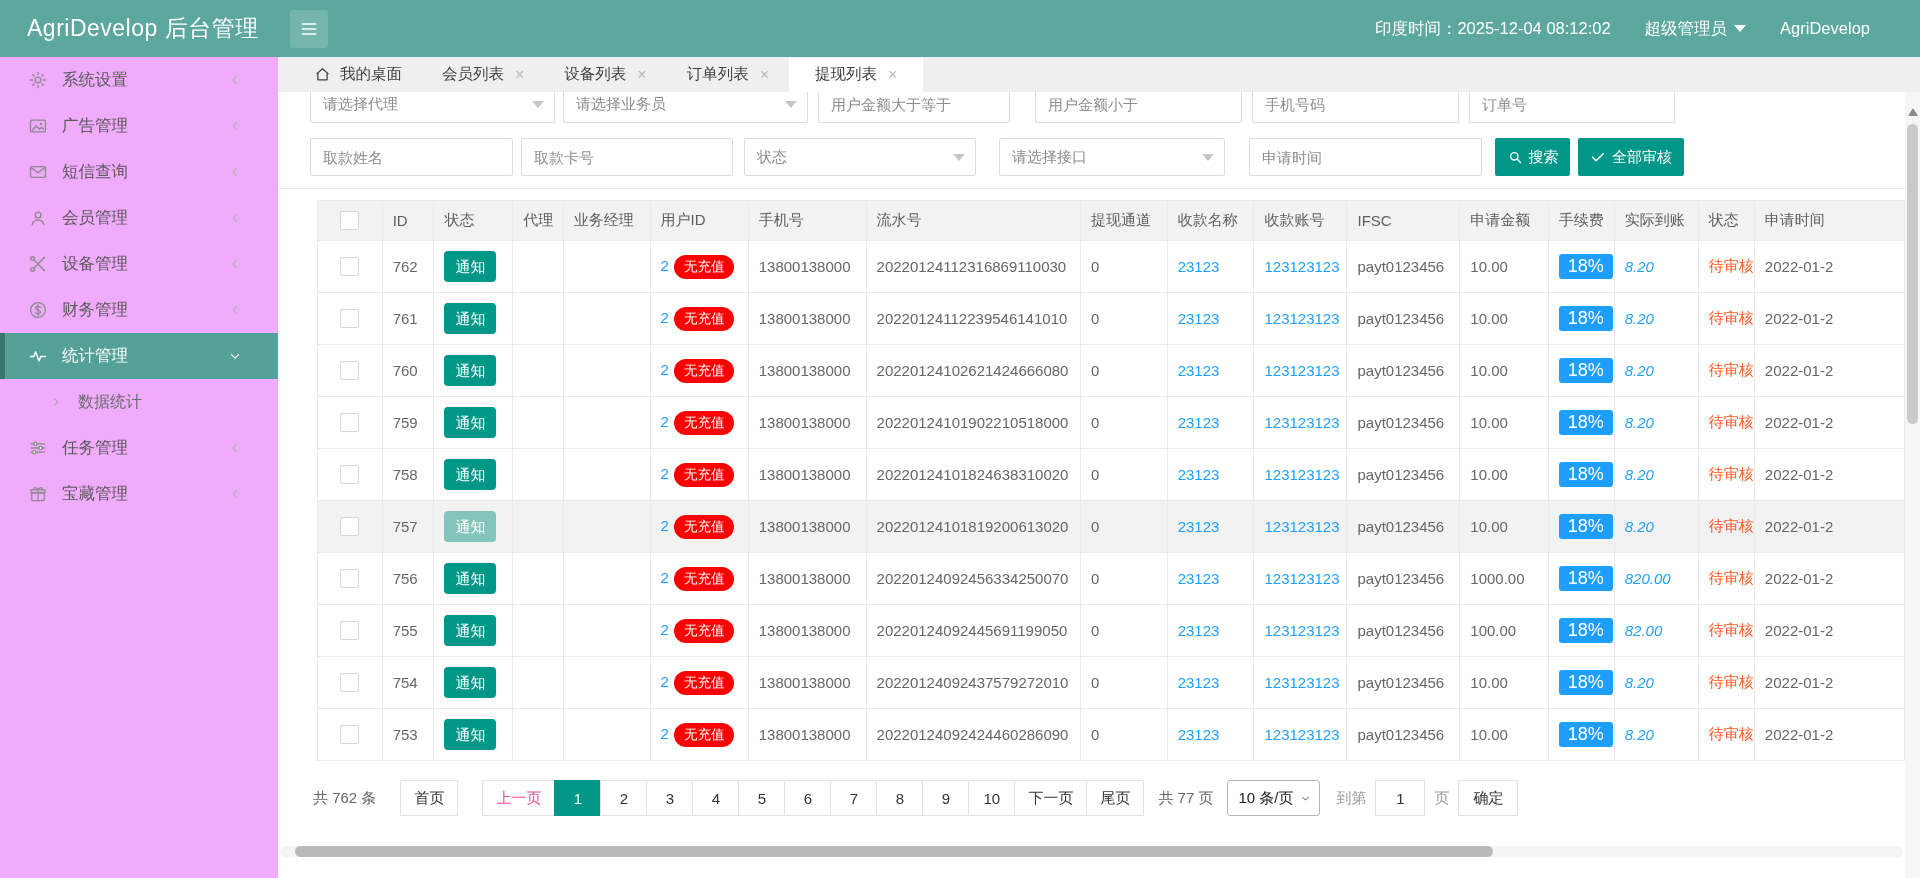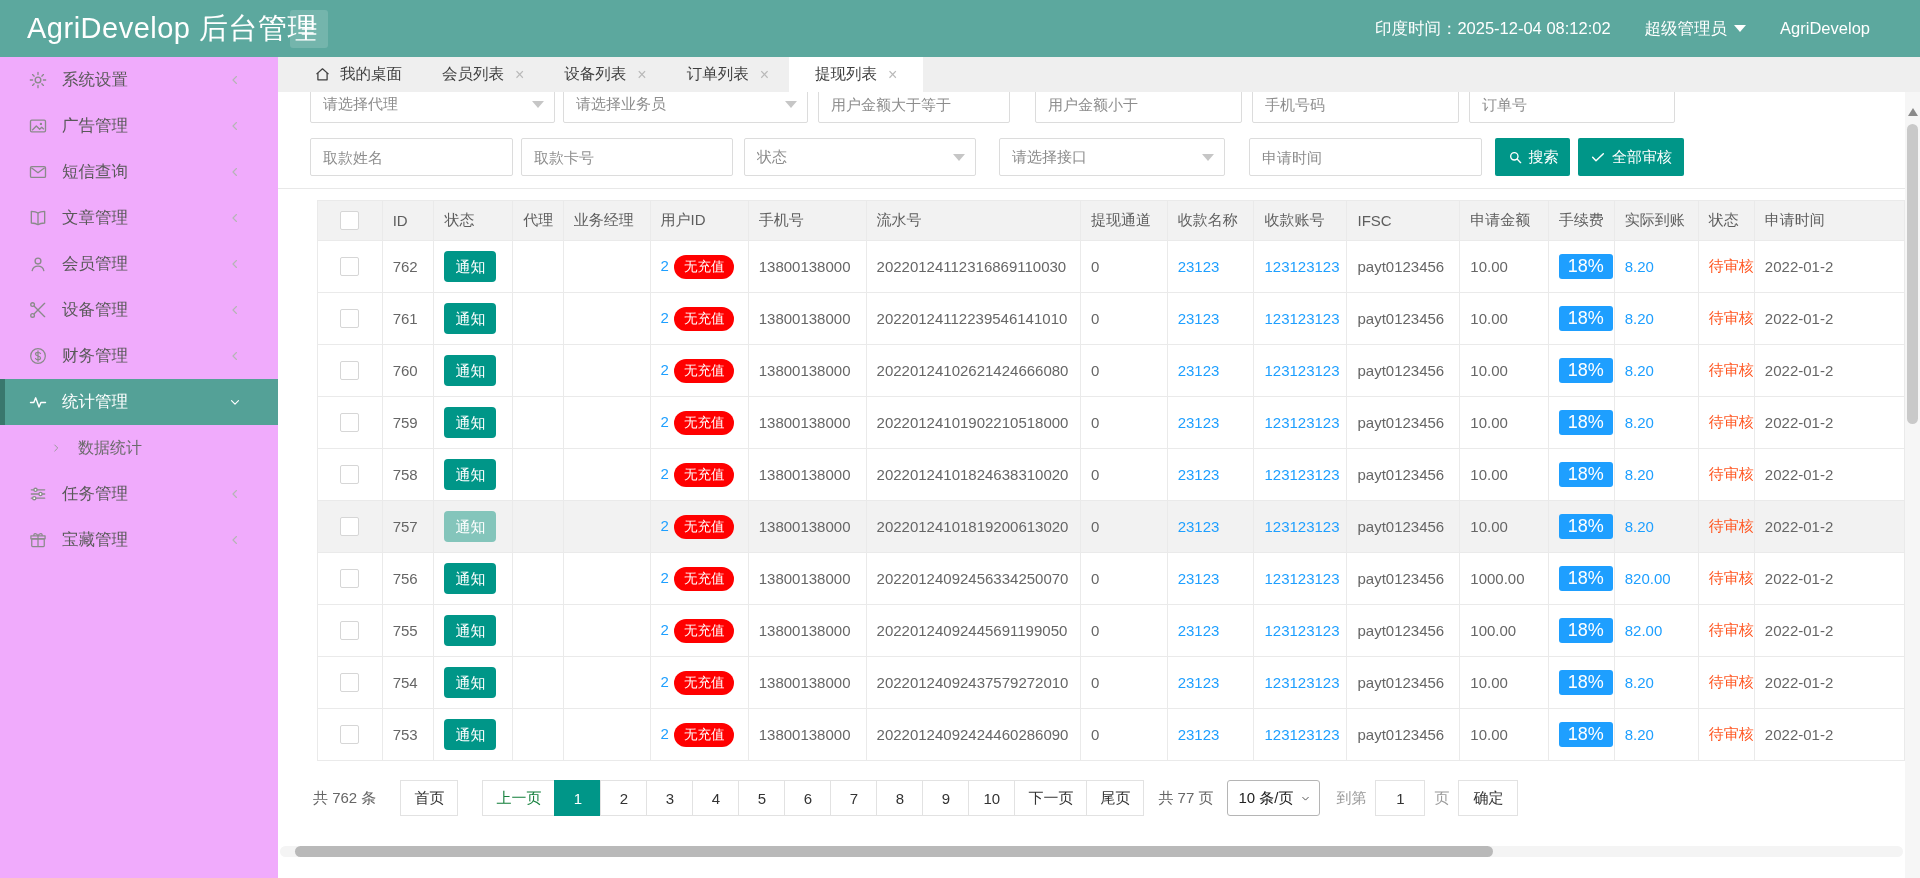--- a/index.html
+++ b/index.html
@@ -1,21 +1,21 @@
 <!DOCTYPE html>
 <html><head>
 <meta charset="utf-8">
 <style>
   * { margin:0; padding:0; box-sizing:border-box; }
   html,body { width:1920px; height:878px; overflow:hidden; font-family:"Liberation Sans","DejaVu Sans",sans-serif; background:#f2f2f2; }
   .page { position:relative; width:1920px; height:878px; }
 
   
   .topbar { position:absolute; left:0; top:0; width:1920px; height:57px; background:#5ca89e; color:#fff; z-index:30; }
-  .app-title { position:absolute; left:27px; top:0; line-height:57px; font-size:29px; font-weight:500; letter-spacing:.5px; }
+  .app-title { position:absolute; left:27px; top:0; line-height:57px; font-size:23px; font-weight:500; letter-spacing:.5px; }
   .hamburger { position:absolute; left:290px; top:10px; width:38px; height:38px; border:none; border-radius:3px; background:rgba(255,255,255,.15); color:#fff; cursor:pointer; display:flex; align-items:center; justify-content:center; }
   .topbar-right { position:absolute; right:50px; top:0; height:57px; display:flex; align-items:center; gap:34px; font-size:16.5px; }
   .role-menu { display:flex; align-items:center; gap:7px; cursor:pointer; }
   .caret-down-w { width:0; height:0; border-left:6px solid transparent; border-right:6px solid transparent; border-top:7px solid #fff; }
 
   
   .sidebar { position:absolute; left:0; top:57px; width:278px; bottom:0; background:#f0abfc; z-index:20; }
   .side-item { position:relative; height:46px; display:flex; align-items:center; cursor:pointer; color:#595959; }
   .side-item .s-icon { position:absolute; left:28px; width:20px; height:20px; color:#8a8a8a; display:flex; }
   .side-item .s-label { position:absolute; left:62px; font-size:16.5px; }
@@ -53,31 +53,31 @@
   th, td { border:1px solid #eaeaea; font-weight:normal; text-align:left; padding:0 0 0 10px; font-size:15px; color:#666; overflow:hidden; white-space:nowrap; }
   thead th { background:#f2f2f2; height:40px; color:#5e5e5e; }
   tbody td { height:52px; background:#fff; }
   tr.hl td { background:#f2f2f2; }
   .cb-cell { text-align:center; padding:0; }
   .cb { display:inline-block; width:19px; height:19px; border:1px solid #d6d6d6; border-radius:2px; background:#fff; vertical-align:middle; cursor:pointer; }
   .notify-btn { display:inline-block; min-width:52px; height:31px; line-height:31px; text-align:center; background:#009688; color:#fff; border:none; border-radius:4px; font-size:15px; cursor:pointer; font-family:inherit; padding:0 10px; }
   .notify-btn.light { background:#84c5bb; }
   .uid { color:#1e9fff; cursor:pointer; margin-right:5px; }
   .pill { display:inline-block; background:#ff0000; color:#fff; font-size:13.5px; line-height:24px; padding:0 10px; border-radius:12px; }
-  .blue { color:#1e9fff; }
+  .blue { color:#1e9fff;font-style:italic; }
   .link { color:#1e9fff; cursor:pointer; }
   .fee-badge { display:inline-block; background:#1e9fff; color:#fff; font-size:18px; line-height:25px; padding:0 9px; border-radius:3px; }
   .orange { color:#ff5722; }
 
   
   .pagination { position:absolute; left:35px; top:688px; height:36px; display:flex; align-items:center; font-size:15px; color:#666; }
   .pg-total { margin-right:24px; }
   .pg-btn { min-width:47px; height:36px; padding:0 13px; background:#fff; border:1px solid #e2e2e2; color:#333; font-size:15px; display:flex; align-items:center; justify-content:center; cursor:pointer; margin-left:-1px; font-family:inherit; }
   .pg-btn.first { margin-left:0; }
-  .pg-btn.disabled { color:#15803d; cursor:default;margin-left:24px; }
+  .pg-btn.disabled { color:#ec4899; cursor:default;margin-left:24px; }
   .pg-btn.active { background:#009688; border-color:#009688; color:#fff; cursor:default; }
   .pg-pages-label { margin:0 14px; }
   .pg-select { position:relative; height:36px; border:1px solid #b5b5b5; border-radius:3px; background:#fff; display:flex; align-items:center; padding:0 26px 0 10px; color:#222; cursor:pointer; }
   .pg-select .sel2 { position:absolute; right:8px; width:11px; height:11px; display:flex; color:#444; }
   .pg-goto { margin-left:16px; display:flex; align-items:center; gap:9px; color:#9a9a9a; }
   .pg-goto input { width:50px; height:36px; border:1px solid #e2e2e2; text-align:center; font-size:15px; color:#333; outline:none; font-family:inherit; }
   .pg-confirm { height:36px; padding:8px 14px; background:#fff; border:1px solid #e2e2e2; font-size:15px; color:#333; cursor:pointer; font-family:inherit; }
 
   
   .hscrollbar { position:absolute; left:2px; right:17px; top:754px; height:11px; background:#f4f4f4; border-radius:6px; }
@@ -141,34 +141,20 @@
         </span>
       </div>
       <div class="side-item">
         <span class="s-icon">
           <svg viewBox="0 0 24 24" fill="none" stroke="currentColor" stroke-width="1.6" stroke-linejoin="round">
             <rect x="3" y="5.5" width="18" height="13" rx="1.5"></rect>
             <path d="M4 7l8 6 8-6"></path>
           </svg>
         </span>
         <span class="s-label">短信查询</span>
-        <span class="s-chev">
-          <svg viewBox="0 0 24 24" fill="none" stroke="currentColor" stroke-width="2" stroke-linecap="round" stroke-linejoin="round">
-            <path d="M14.5 6l-6 6 6 6"></path>
-          </svg>
-        </span>
-      </div>
-      <div class="side-item">
-        <span class="s-icon">
-          <svg viewBox="0 0 24 24" fill="none" stroke="currentColor" stroke-width="1.6" stroke-linejoin="round">
-            <path d="M12 6c-2-1.5-4.5-2-8-2v14c3.5 0 6 .5 8 2 2-1.5 4.5-2 8-2V4c-3.5 0-6 .5-8 2z"></path>
-            <path d="M12 6v14"></path>
-          </svg>
-        </span>
-        <span class="s-label">文章管理</span>
         <span class="s-chev">
           <svg viewBox="0 0 24 24" fill="none" stroke="currentColor" stroke-width="2" stroke-linecap="round" stroke-linejoin="round">
             <path d="M14.5 6l-6 6 6 6"></path>
           </svg>
         </span>
       </div>
       <div class="side-item">
         <span class="s-icon">
           <svg viewBox="0 0 24 24" fill="none" stroke="currentColor" stroke-width="1.6" stroke-linecap="round">
             <circle cx="12" cy="8.5" r="3.5"></circle>

